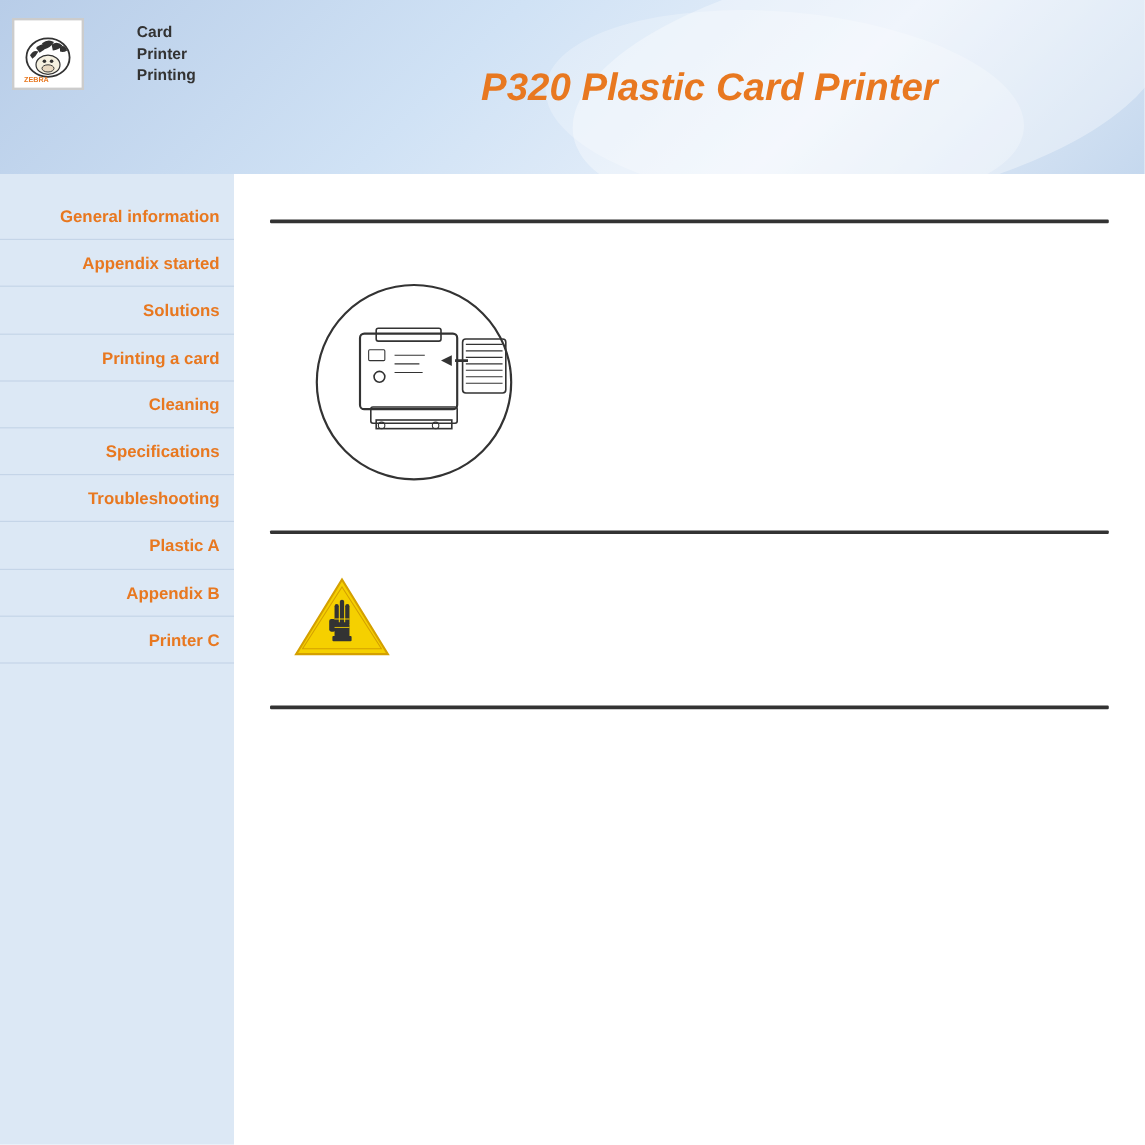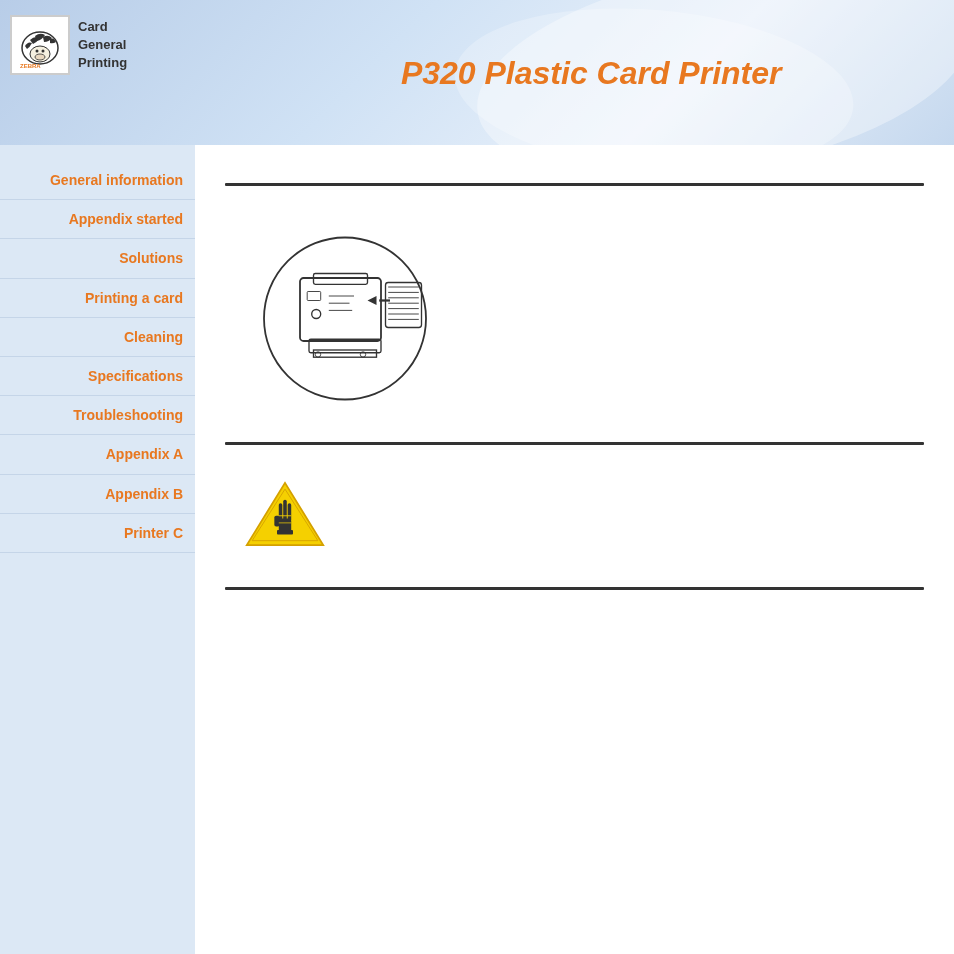--- a/index.html
+++ b/index.html
@@ -36,20 +36,21 @@
       display: flex;
       align-items: center;
       justify-content: center;
       overflow: hidden;
     }
     .logo-text {
       font-size: 13px;
       font-weight: bold;
       color: #333;
       line-height: 1.4;
+      margin-left: 36px;
     }
     .header-curve1 {
       position: absolute;
       top: -30px;
       right: -20px;
       width: 500px;
       height: 200px;
       border-radius: 50%;
       background: rgba(255,255,255,0.35);
       transform: rotate(-10deg);
@@ -166,39 +167,39 @@
         <ellipse cx="25" cy="34" rx="10" ry="8" fill="#f5f0e0" stroke="#333" stroke-width="1"></ellipse>
         <circle cx="22" cy="31" r="1.5" fill="#333"></circle>
         <circle cx="28" cy="31" r="1.5" fill="#333"></circle>
 
         <ellipse cx="25" cy="37" rx="5" ry="3" fill="#e8d8c0" stroke="#333" stroke-width="0.8"></ellipse>
         <text x="5" y="48" font-size="6" fill="#e87820" font-weight="bold">ZEBRA</text>
       </svg>
     </div>
     <div class="logo-text">
       <span>Card</span><br>
-      <span>General</span><br>
+      <span>Printer</span><br>
       <span>Printing</span>
     </div>
   </div>
 
   <div class="header-title">P320  Plastic Card Printer</div>
 </div>
 
 <div class="layout">
 
   <nav class="sidebar">
     <div class="sidebar-item">General information</div>
     <div class="sidebar-item">Appendix started</div>
     <div class="sidebar-item">Solutions</div>
     <div class="sidebar-item">Printing a card</div>
     <div class="sidebar-item">Cleaning</div>
     <div class="sidebar-item">Specifications</div>
     <div class="sidebar-item">Troubleshooting</div>
-    <div class="sidebar-item">Appendix A</div>
+    <div class="sidebar-item">Plastic A</div>
     <div class="sidebar-item">Appendix B</div>
     <div class="sidebar-item">Printer C</div>
   </nav>
 
   <main class="main-content">
 
     <div class="divider"></div>
 
     <div class="printer-illustration">
       <svg class="printer-circle" viewBox="0 0 220 200">

